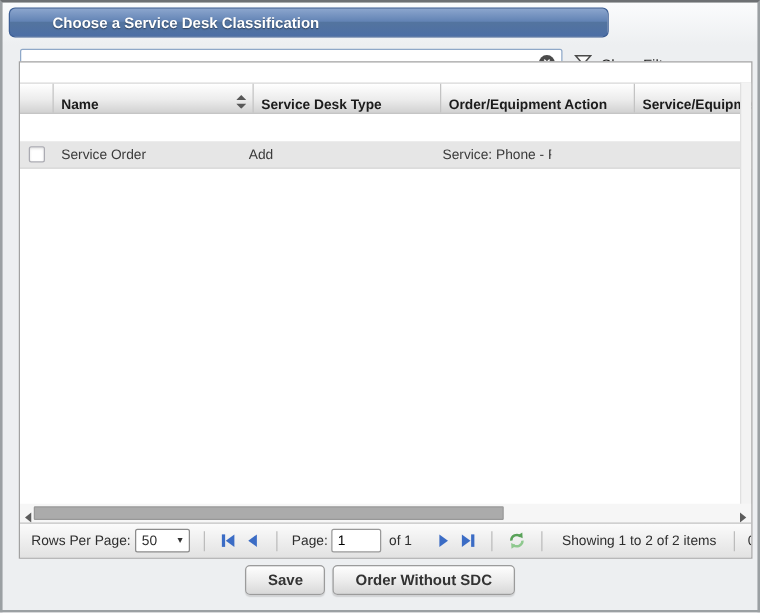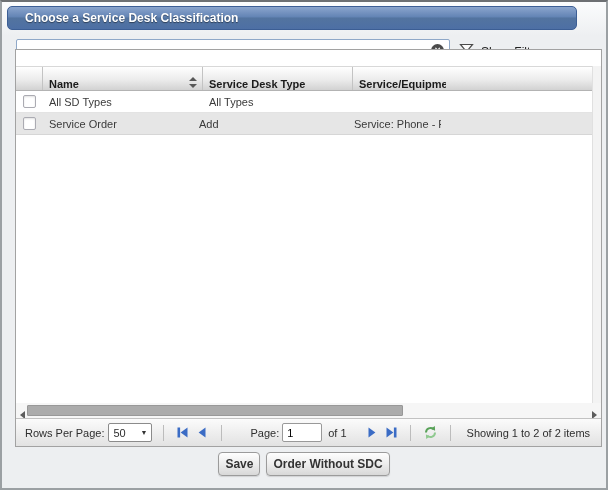--- a/index.html
+++ b/index.html
@@ -8,25 +8,25 @@
 
   .dialog {
     position:relative; width:608px; height:490px;
     border:2px solid #9ba0a3; border-top-color:#6d7073;
     background:linear-gradient(180deg,#fbfcfd 0px,#edeff1 34px,#edeff1 100%);
     overflow:hidden;
   }
 
   
   .titlebar {
-    position:absolute; left:5px; top:4px; width:570px; height:24px;
+    position:absolute; left:5px; top:4px; width:480px; height:24px;
     border:1px solid #3c5e94; border-radius:5px;
     background:linear-gradient(180deg,#8ba5cd 0%,#6384b5 45%,#53749f 50%,#4d6fa5 100%);
     color:#ffffff; font-size:12px; font-weight:bold;
-    line-height:22px; padding-left:17px;
+    line-height:22px; padding-left:34px;
     text-shadow:0 1px 1px rgba(0,0,0,.45);
     white-space:nowrap; overflow:hidden;
   }
 
   
   .search-box {
     position:absolute; left:14px; top:37px; width:434px; height:23px;
     background:#ffffff; border:1px solid #8fa8c8; border-radius:2px;
   }
   .search-input {
@@ -130,21 +130,21 @@
     outline:none; flex-shrink:0;
   }
   .pg-btn { display:inline-flex; cursor:pointer; flex-shrink:0; }
 
   
   .footer {
     position:absolute; left:0; top:450px; width:604px; height:34px;
     display:flex; justify-content:center; align-items:flex-start; gap:6px;
   }
   .btn {
-    height:24px; padding:0 6px;
+    height:24px; padding:0 17px;
     background:linear-gradient(180deg,#fefefe 0%,#ededed 50%,#d8d8d8 100%);
     border:1px solid #9b9b9b; border-radius:4px;
     font-size:12px; font-weight:bold; color:#333; font-family:"Liberation Sans",sans-serif;
     box-shadow:0 1px 1px rgba(0,0,0,.12); cursor:pointer;
   }
 </style>
 </head>
 <body>
 
 <div class="dialog">
@@ -173,34 +173,28 @@
         <span class="sort-icon">
           <svg width="8" height="11" viewBox="0 0 8 11">
             <polygon points="4,0 8,4 0,4" fill="#585858"></polygon>
             <polygon points="0,7 8,7 4,11" fill="#585858"></polygon>
           </svg>
         </span>
       </div>
       <div class="hcell c2">
         <span>Service Desk Type</span>
       </div>
+      <div class="hcell c3">
+        <span>Order/Equipment Action</span>
+      </div>
       <div class="hcell c4">
         <span>Service/Equipment</span>
       </div>
     </div>
 
-    <div class="grid-row row-1">
-      <div class="cell c0">
-        <span class="checkbox"></span>
-      </div>
-      <div class="cell c1">All SD Types</div>
-      <div class="cell c2">All Types</div>
-      <div class="cell c3"></div>
-      <div class="cell c4"></div>
-    </div>
 
     <div class="grid-row row-2">
       <div class="cell c0">
         <span class="checkbox"></span>
       </div>
       <div class="cell c2">Service Order</div>
       <div class="cell c3">Add</div>
       <div class="cell c4">Service: Phone - Ph</div>
     </div>
 
@@ -234,21 +228,21 @@
           <polygon points="11.5,1.5 11.5,11.5 4.6,6.5" fill="#3b6cc5"></polygon>
         </svg>
       </span>
       <span class="pg-btn" style="margin-left:7px;">
         <svg width="13" height="13" viewBox="0 0 13 13">
           <polygon points="9.5,1.5 9.5,11.5 2.6,6.5" fill="#3b6cc5"></polygon>
         </svg>
       </span>
       <span class="vsep" style="margin-left:12px;"></span>
 
-      <span class="pg-label" style="margin-left:28px;">Page:</span>
+      <span class="pg-label" style="margin-left:11px;">Page:</span>
       <input class="page-input" type="text" value="1" style="">
       <span class="pg-label" style="margin-left:6px;">of 1</span>
 
       <span class="pg-btn" style="margin-left:18px;">
         <svg width="13" height="13" viewBox="0 0 13 13">
           <polygon points="3.5,1.5 3.5,11.5 10.4,6.5" fill="#3b6cc5"></polygon>
         </svg>
       </span>
       <span class="pg-btn" style="margin-left:7px;">
         <svg width="13" height="13" viewBox="0 0 13 13">

